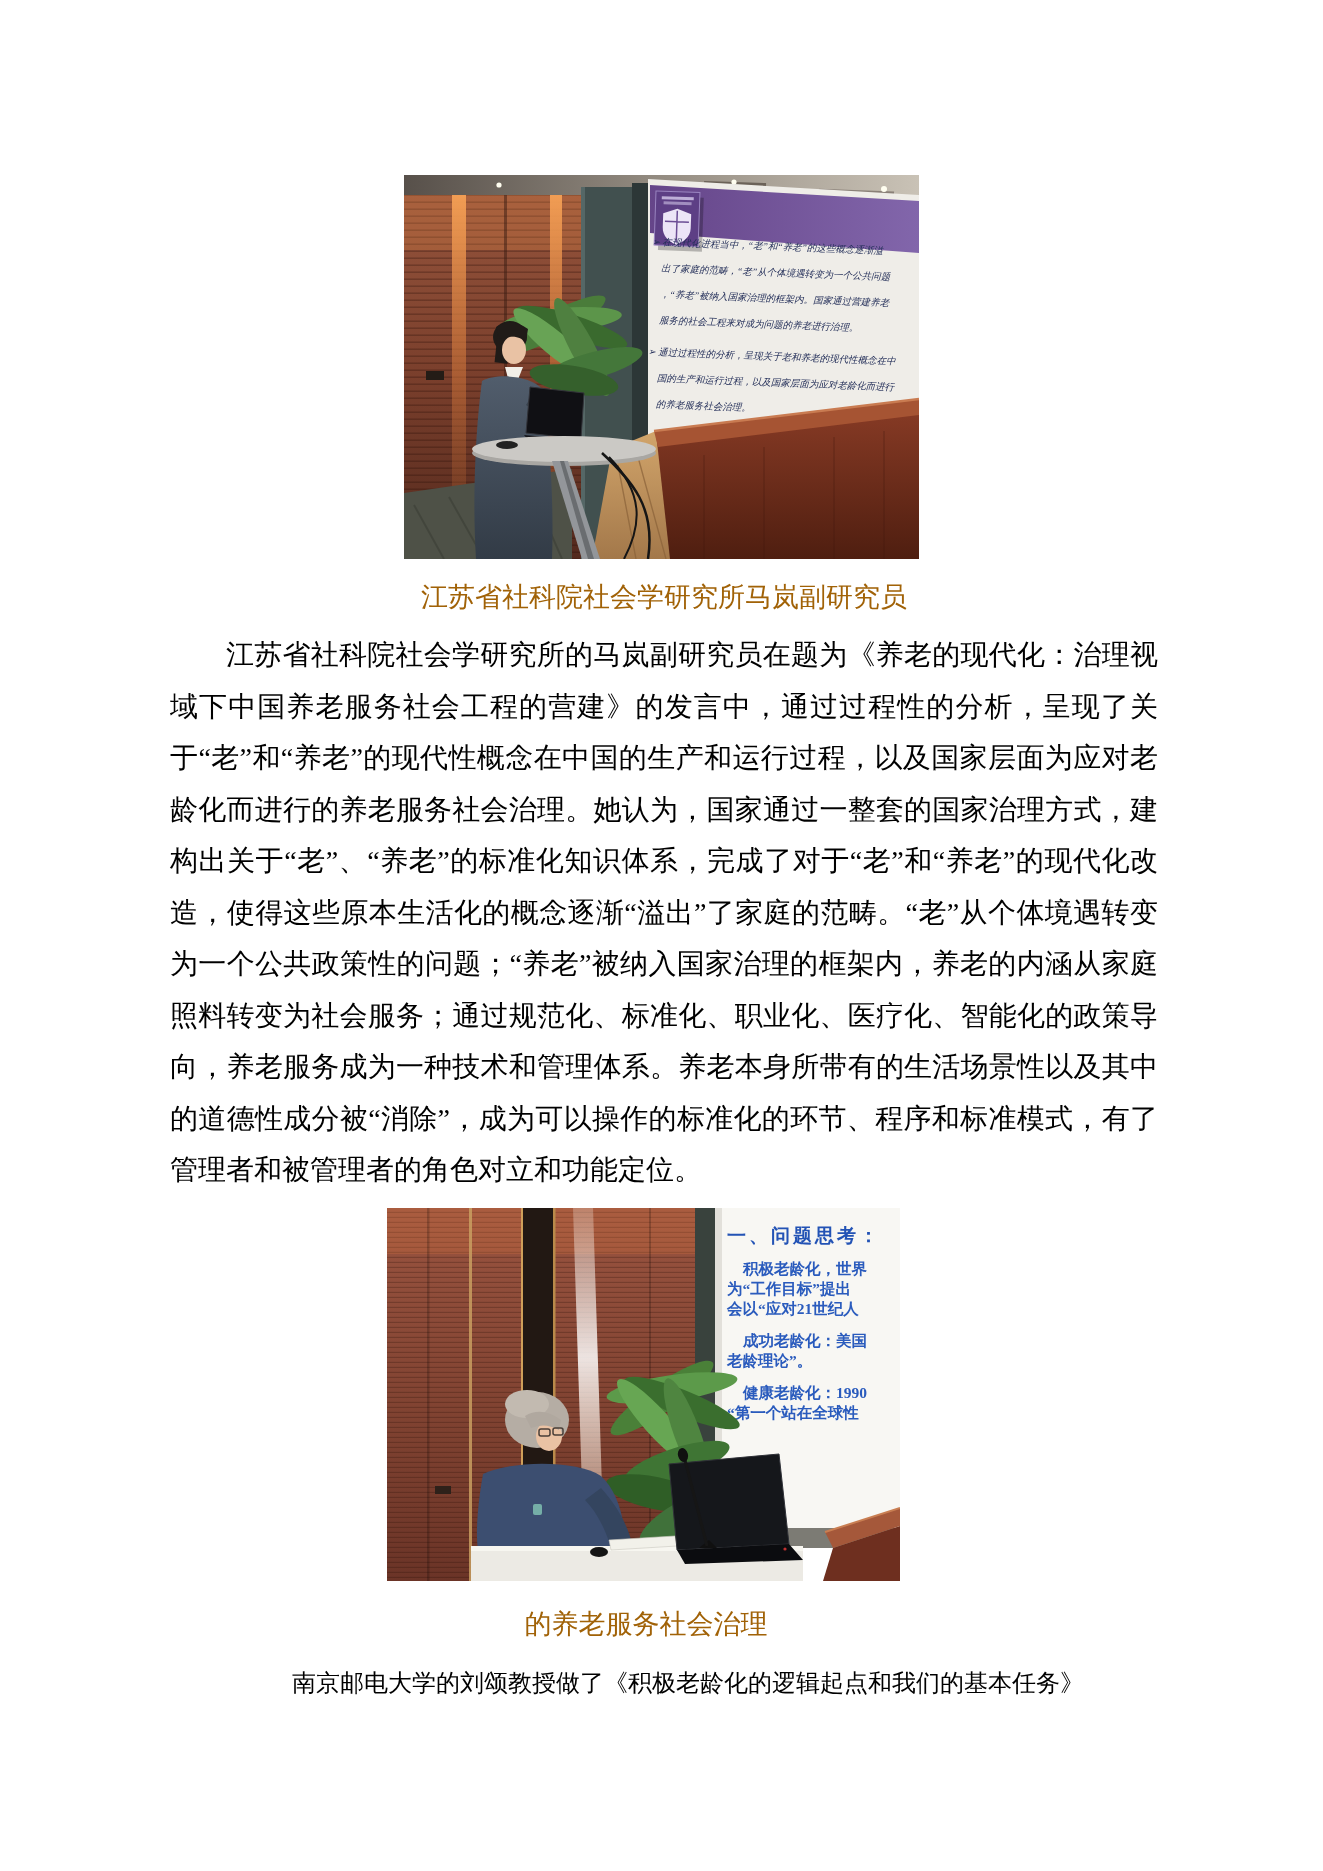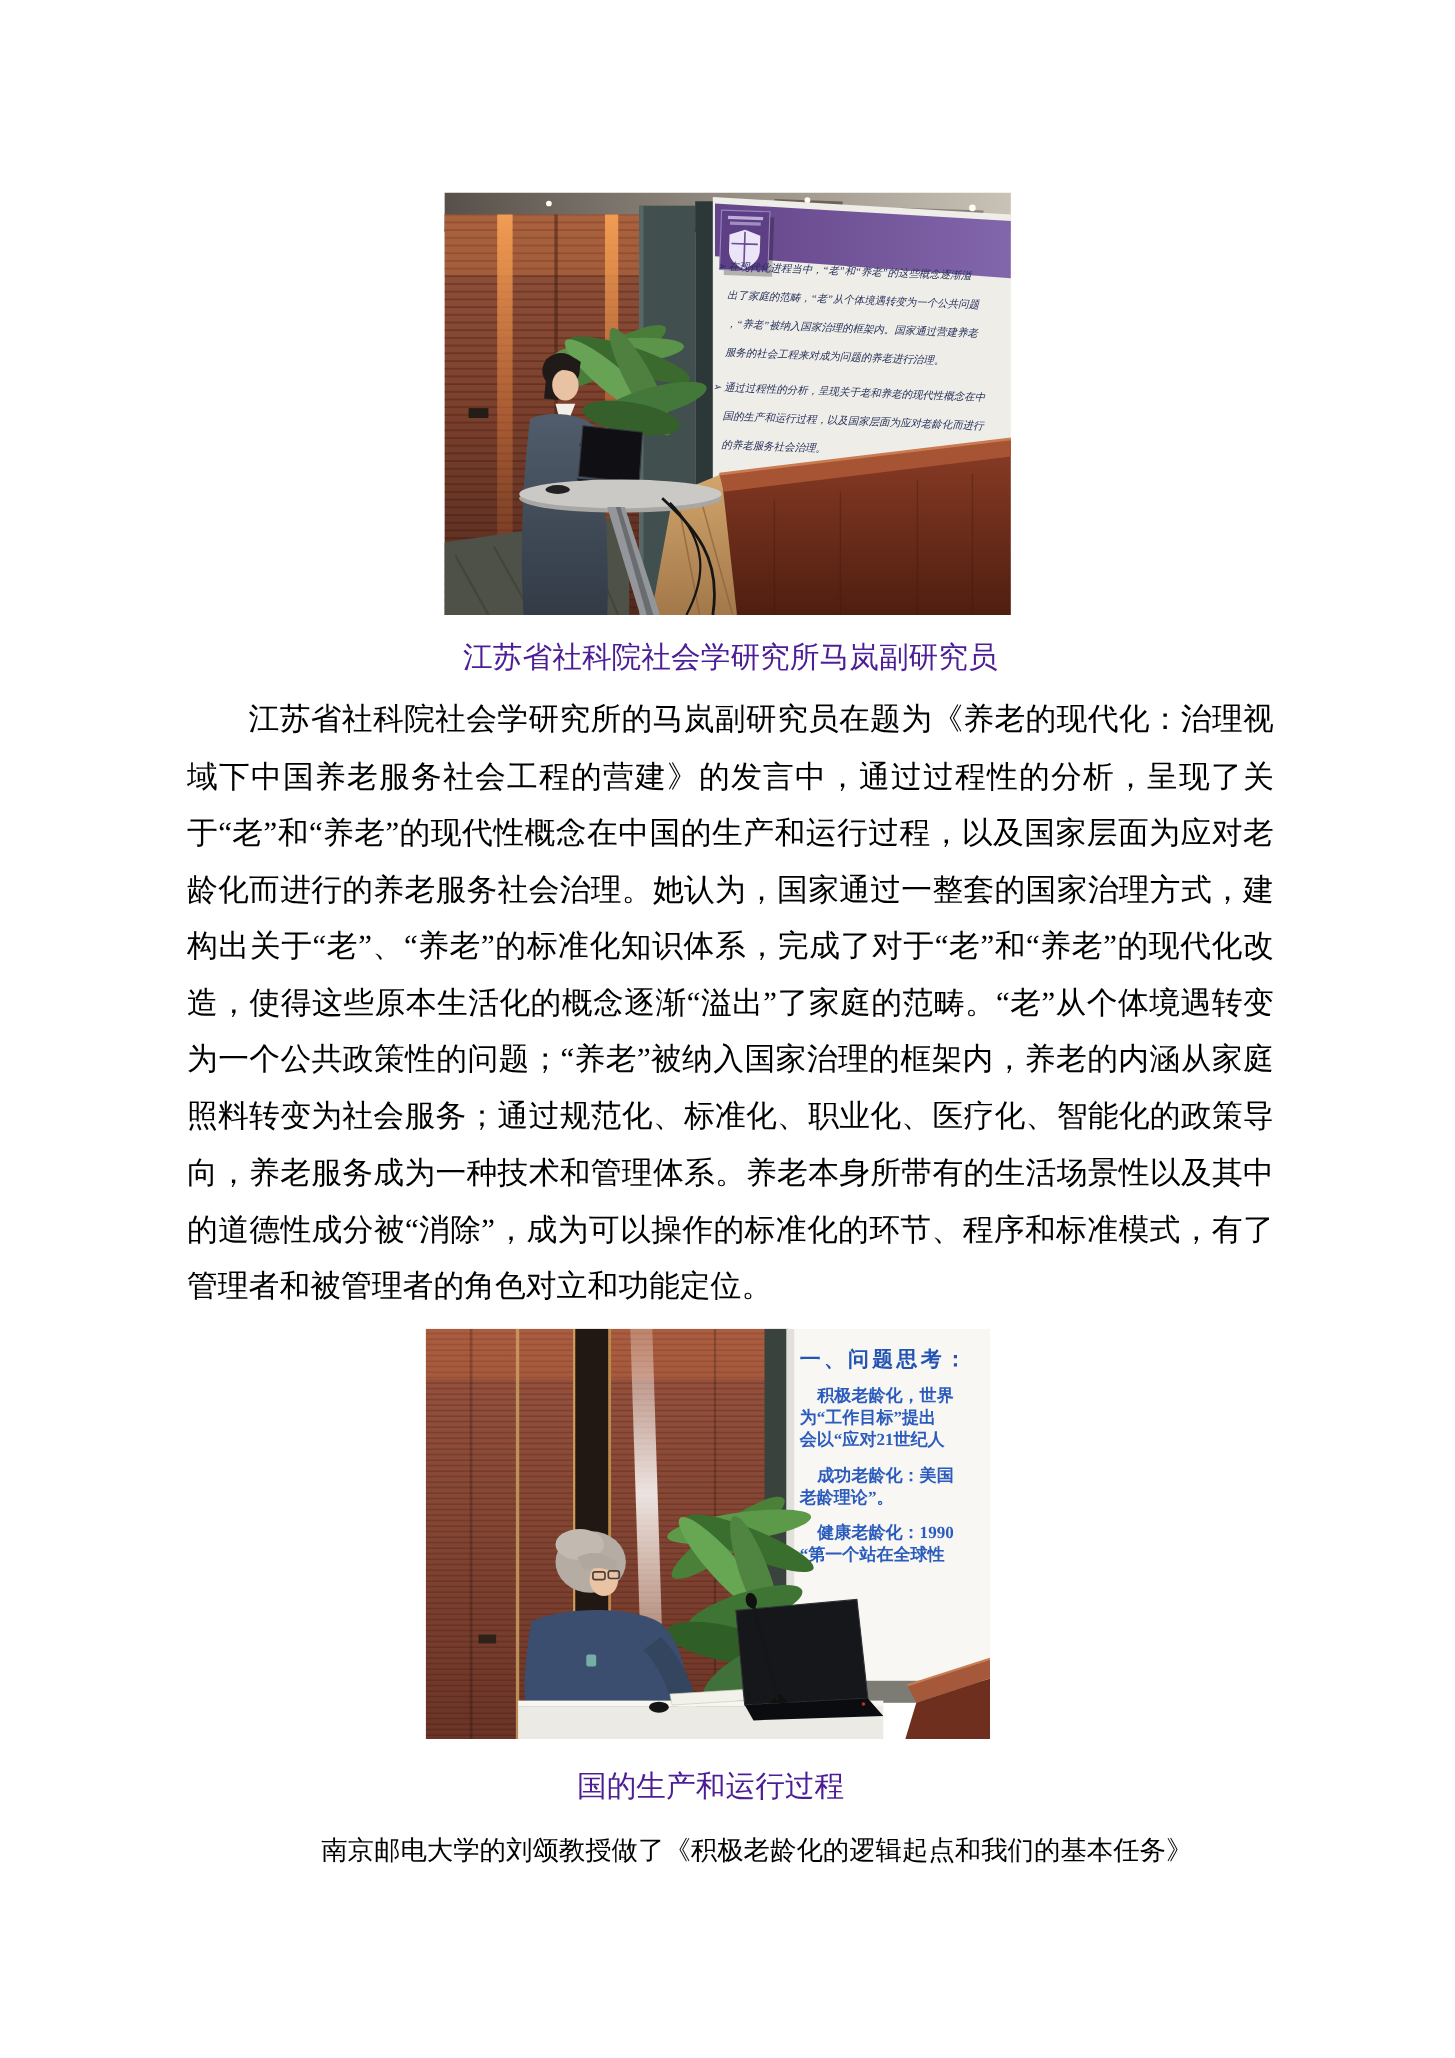--- a/index.html
+++ b/index.html
@@ -3,21 +3,21 @@
 <meta charset="utf-8">
 <style>
   html,body{margin:0;padding:0;background:#ffffff;}
   .page{width:1323px;height:1871px;background:#fff;position:relative;overflow:hidden;
         font-family:"Liberation Serif","DejaVu Serif",serif;color:#000;}
   .content{padding:0 165px 0 170px;}
   .photo-wrap{display:block;}
   .photo-wrap-1{width:515px;height:384px;margin:175px auto 0 auto;}
   .photo-wrap-2{width:513px;height:373px;margin:12px auto 17px auto;transform:translateX(-18px);}
   svg{display:block;}
-  .caption{text-align:center;font-size:27px;line-height:52px;color:#4c1d95;}
+  .caption{text-align:center;font-size:27px;line-height:52px;color:#a16207;}
   .caption-1{margin-top:12px;}
   .caption-2{margin-top:12px;transform:translateX(-18px);}
   .body-para{font-size:28px;line-height:51.5px;text-align:justify;text-indent:2em;margin:6px 0 0 0;}
   .body-para-2{font-size:24px;line-height:51.5px;text-align:center;text-indent:2em;margin:8px 0 0 0;}
   
   .s1line{font-family:"Liberation Serif","DejaVu Serif",serif;font-size:9.5px;fill:#25305a;font-style:italic;}
   .s1page{font-family:"Liberation Serif",serif;font-size:9px;fill:#555;opacity:.7;}
   
   .s2title{font-family:"Liberation Serif","DejaVu Serif",serif;font-size:19px;font-weight:bold;fill:#2353b5;letter-spacing:3px;}
   .s2line{font-family:"Liberation Serif","DejaVu Serif",serif;font-size:15.5px;font-weight:bold;fill:#2a5bbd;}
@@ -265,17 +265,17 @@
 
       <g>
         <polygon points="446,340 513,318 513,373 436,373" fill="#6e2f1f"></polygon>
         <polygon points="438,324 513,300 513,318 446,340" fill="#a5583a"></polygon>
         <polyline points="438,324 513,300" stroke="#c97e52" stroke-width="2" fill="none"></polyline>
       </g>
     </svg>
   </div>
 
   <div class="content">
-    <div class="caption caption-2">国的生产和运行过程</div>
+    <div class="caption caption-2">的养老服务社会治理</div>
     <p class="body-para-2">南京邮电大学的刘颂教授做了《积极老龄化的逻辑起点和我们的基本任务》</p>
   </div>
 
 </div>
 
 </body></html>

